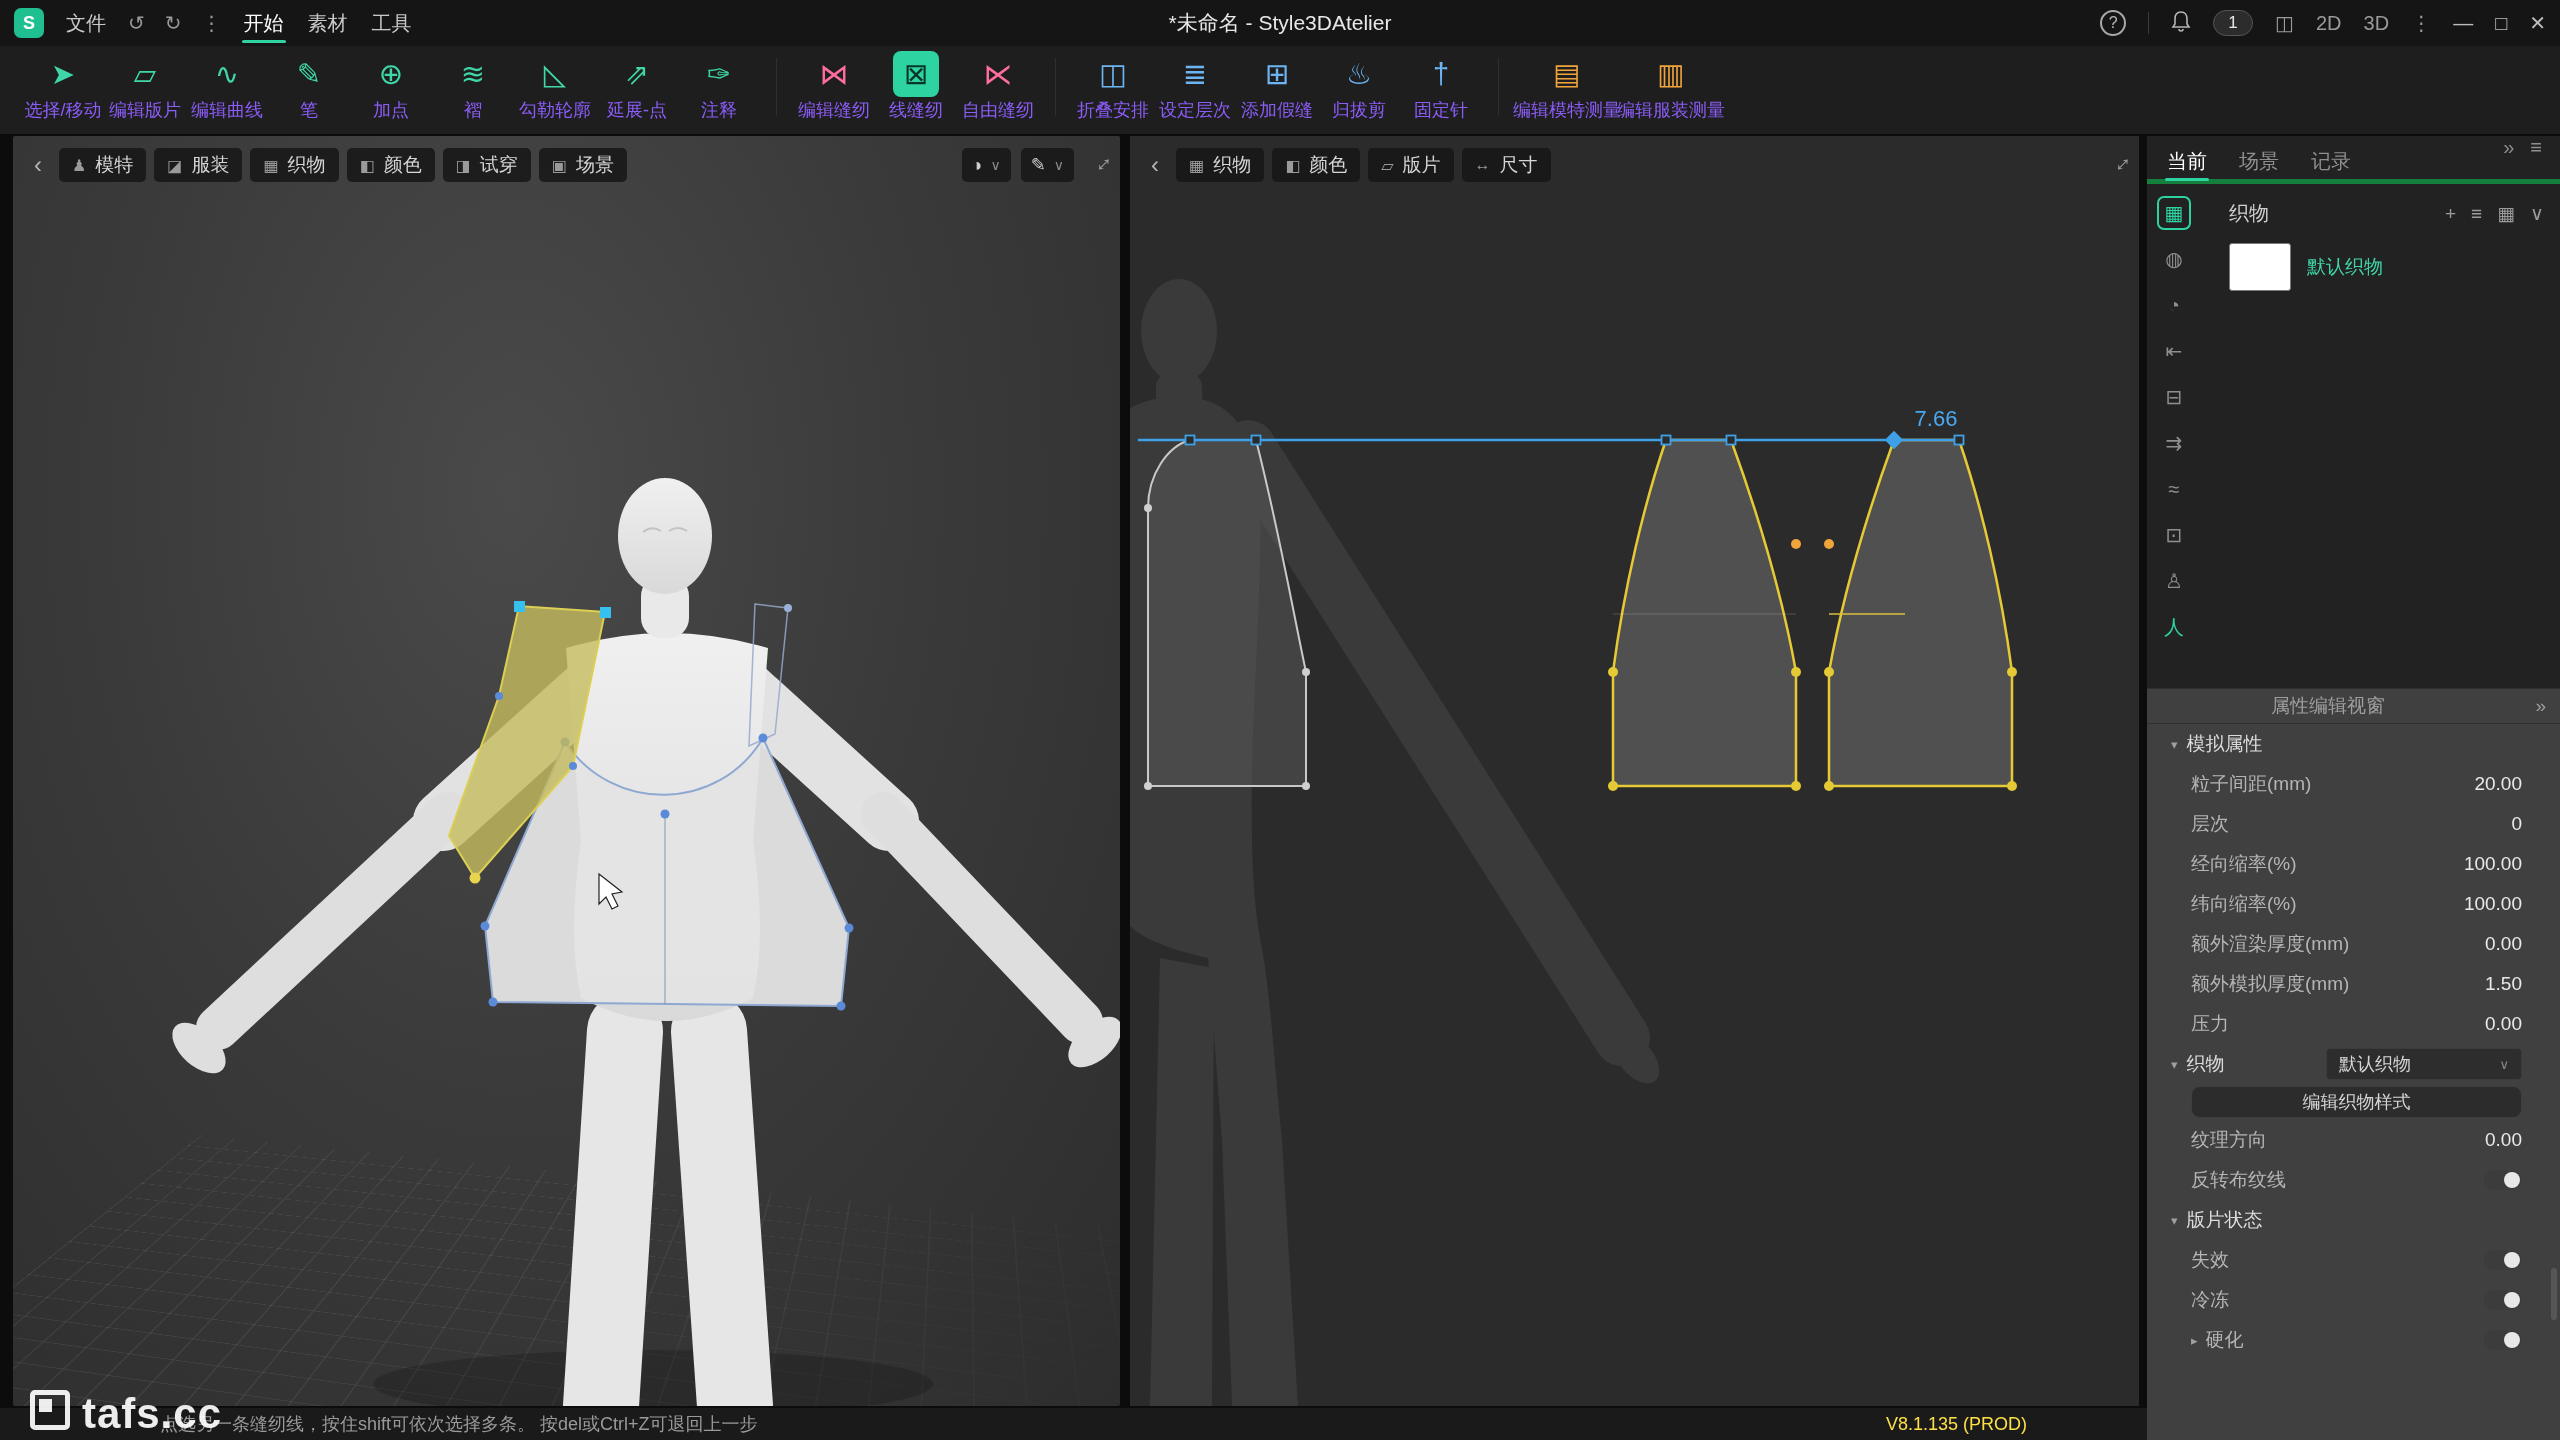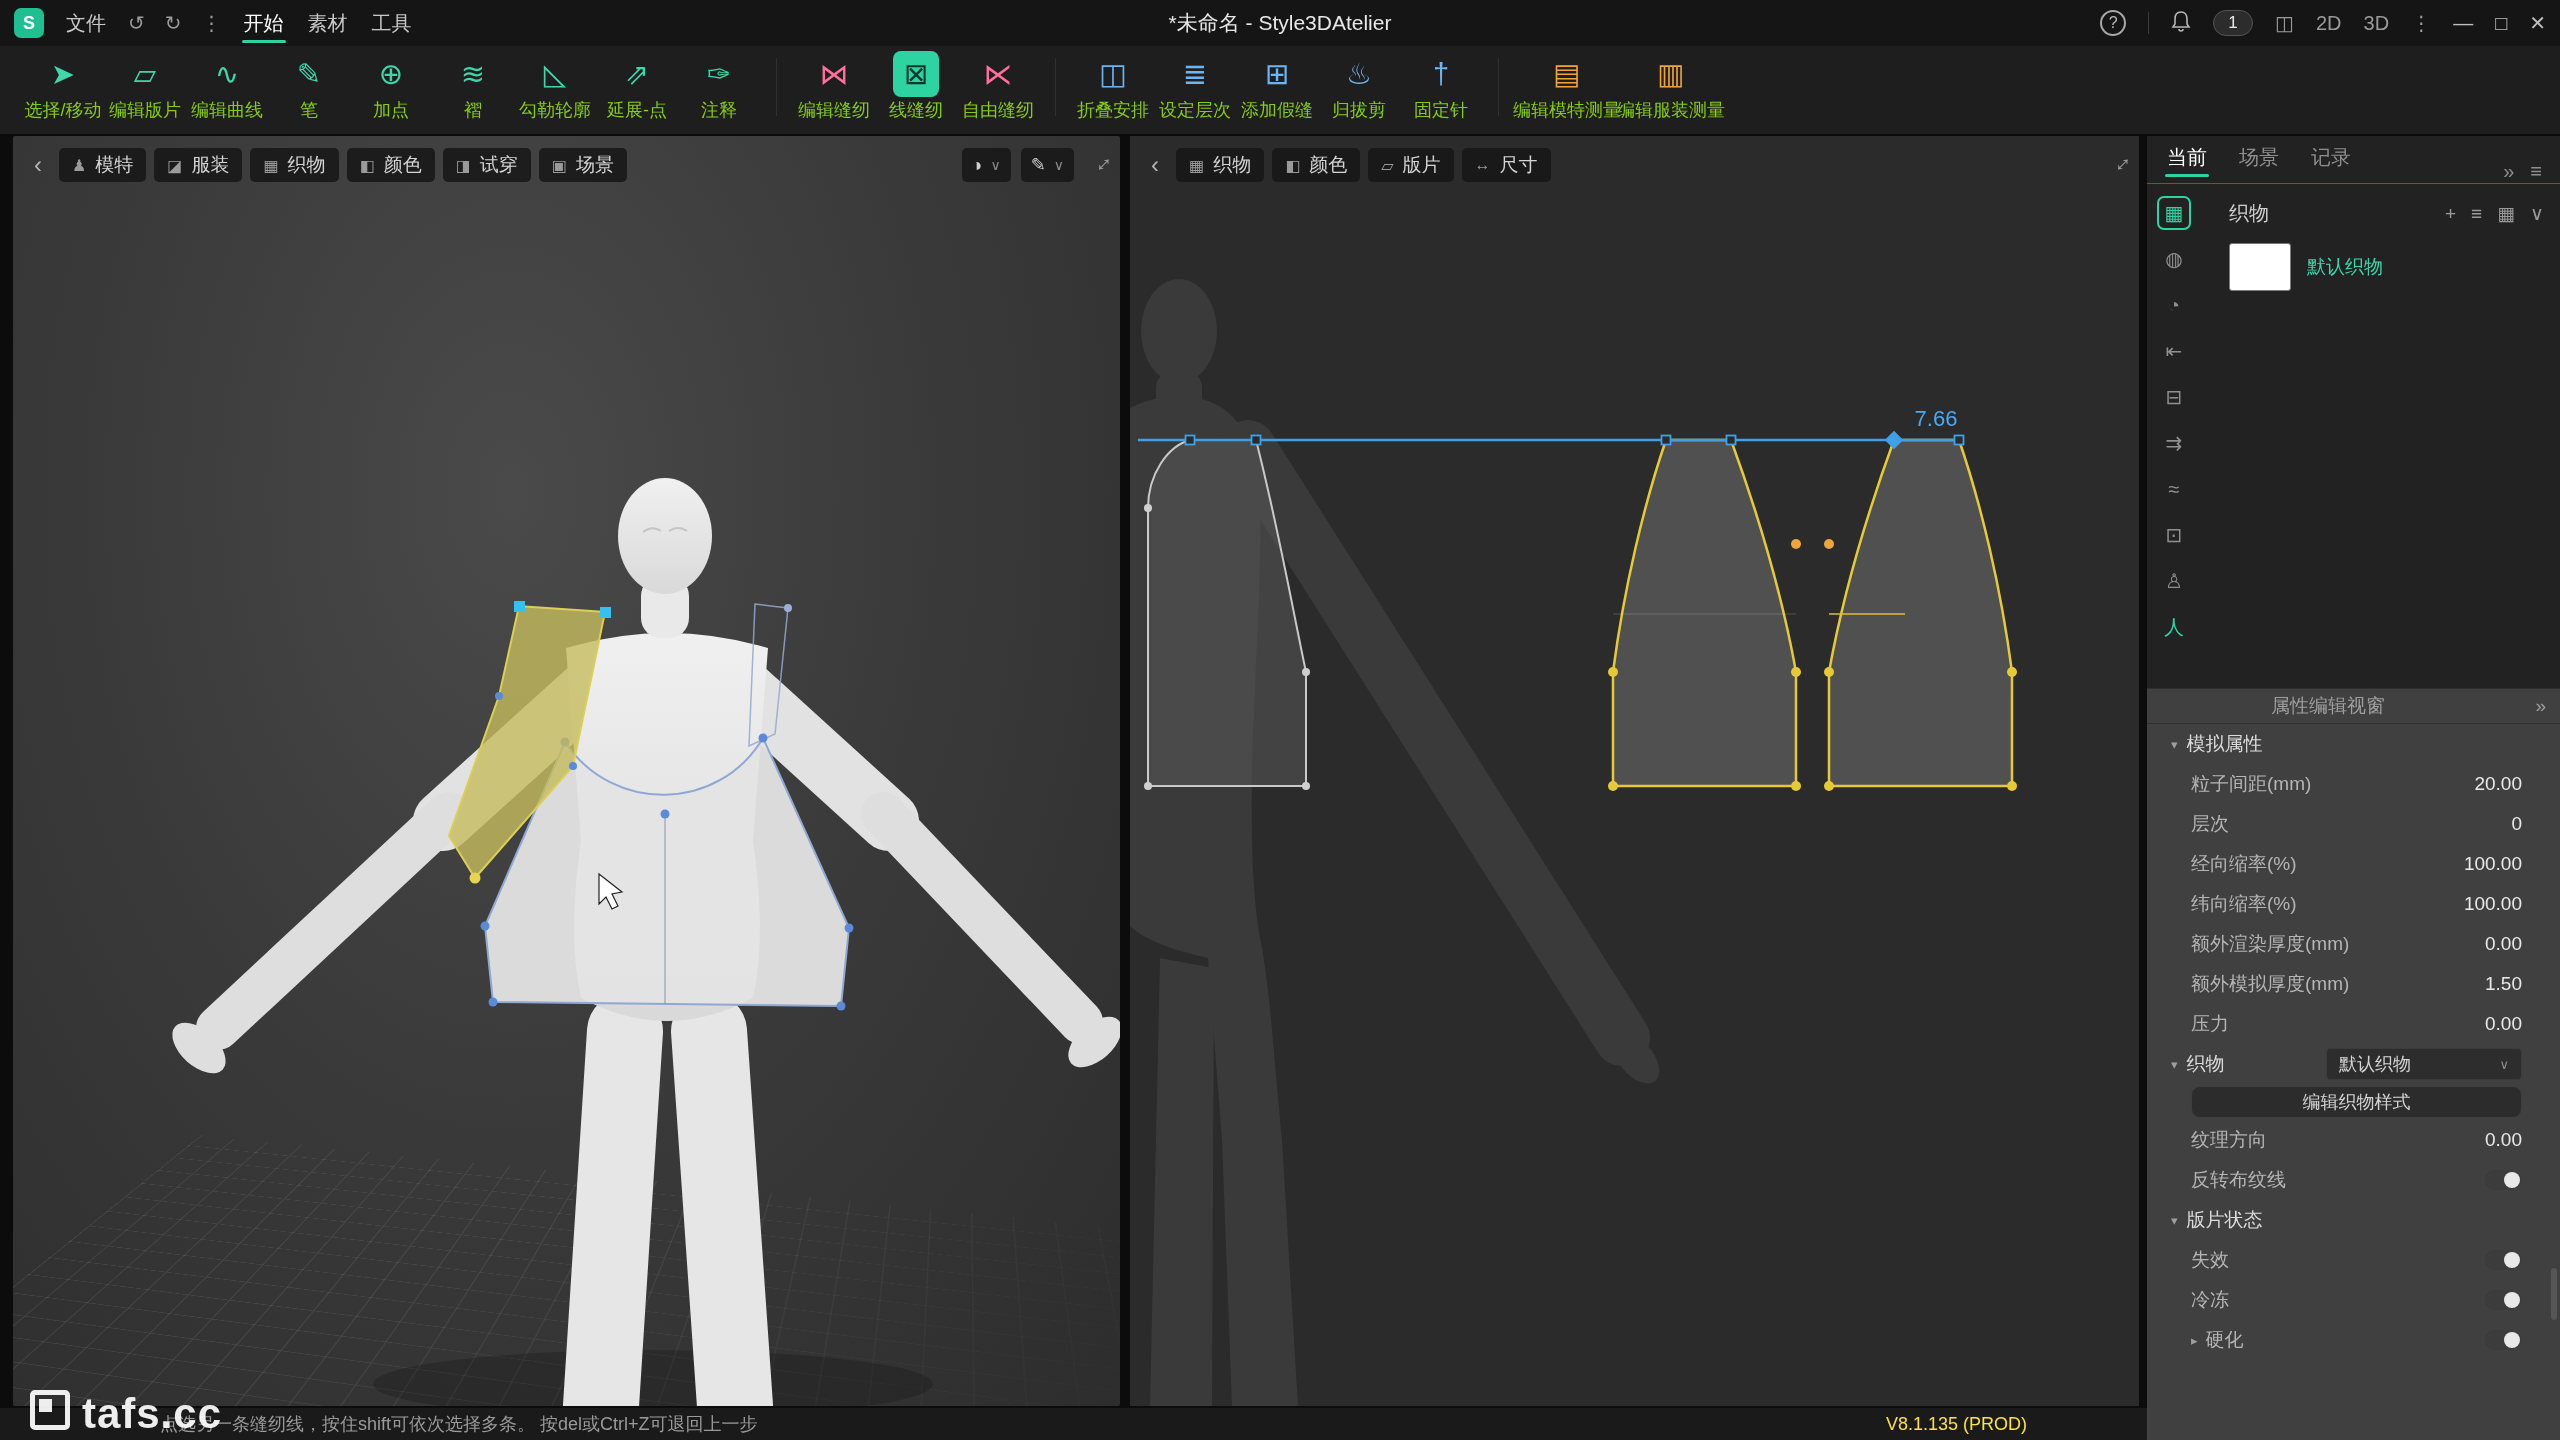--- a/index.html
+++ b/index.html
@@ -27,21 +27,21 @@
   .winbtn { font-size:20px; color:#bdbdbd; }
 
   
   .toolbar { position:absolute; top:46px; left:0; width:2560px; height:88px; background:#1e1e1e;
     display:flex; align-items:flex-start; padding-left:22px; z-index:30; }
   .tgroup { display:flex; }
   .tsep { width:1px; height:58px; background:#2f2f2f; margin:12px 16px 0 16px; }
   .tool { width:82px; display:flex; flex-direction:column; align-items:center; padding-top:5px; cursor:default; }
   .ticon { width:46px; height:46px; display:flex; align-items:center; justify-content:center;
     font-size:29px; border-radius:8px; }
-  .tlabel { font-size:18px; color:#84cc16; white-space:nowrap; margin-top:1px; }
+  .tlabel { font-size:18px; color:#8b5cf6; white-space:nowrap; margin-top:1px; }
   .g-teal .ticon { color:#3fd6a8; }
   .g-pink .ticon { color:#ff6e9c; }
   .g-blue .ticon { color:#6db5f2; }
   .g-orange .ticon { color:#f0a43c; }
   .tool.selected .ticon { background:#2ed3a2; color:#083529; }
   .tool.wide { width:104px; }
 
   
   .vp3d { position:absolute; left:13px; top:136px; width:1107px; height:1270px; overflow:hidden; border-radius:2px;
     background:radial-gradient(ellipse at 45% 28%, #4a4a4a 0%, #3a3a3a 48%, #2d2d2d 100%); }
@@ -61,22 +61,22 @@
   .vp-pill .pic { font-size:16px; color:#9a9a9a; }
   .vp-ctrl { position:absolute; top:12px; right:46px; display:flex; gap:10px; z-index:5; }
   .ctrl-pill { height:34px; background:rgba(22,22,22,0.85); border-radius:5px; display:flex; align-items:center;
     gap:8px; padding:0 10px; color:#cfcfcf; font-size:18px; }
   .ctrl-pill .chev { color:#8a8a8a; font-size:14px; }
   .expand-corner { position:absolute; top:14px; right:10px; color:#9a9a9a; font-size:23px;
     transform:rotate(45deg); z-index:5; }
 
   
   .panel { position:absolute; left:2147px; top:136px; width:413px; height:1304px; background:#222; z-index:10; }
-  .panel-tabs { height:48px; display:flex; align-items:flex-end; gap:28px; padding:0 18px;
-    font-size:20px; color:#8f8f8f; border-bottom:1px solid #15803d; }
+  .panel-tabs { height:48px; display:flex; align-items:flex-start; gap:28px; padding:0 18px;
+    font-size:20px; color:#8f8f8f; border-bottom:5px solid #15803d; }
   .ptab { position:relative; padding:12px 2px; cursor:default; }
   .ptab.active { color:#fff; }
   .ptab.active::after { content:""; position:absolute; left:0; right:0; bottom:6px; height:3px; background:#2ed3a2; border-radius:2px; }
   .ptabs-right { margin-left:auto; display:flex; gap:16px; color:#8f8f8f; font-size:20px; }
 
   .strip { position:absolute; left:0; top:60px; width:54px; display:flex; flex-direction:column;
     align-items:center; gap:12px; }
   .strip-item { width:34px; height:34px; display:flex; align-items:center; justify-content:center;
     border-radius:7px; color:#8f8f8f; font-size:20px; cursor:default; }
   .strip-item.sel { border:2px solid #2ed3a2; color:#2ed3a2; }

